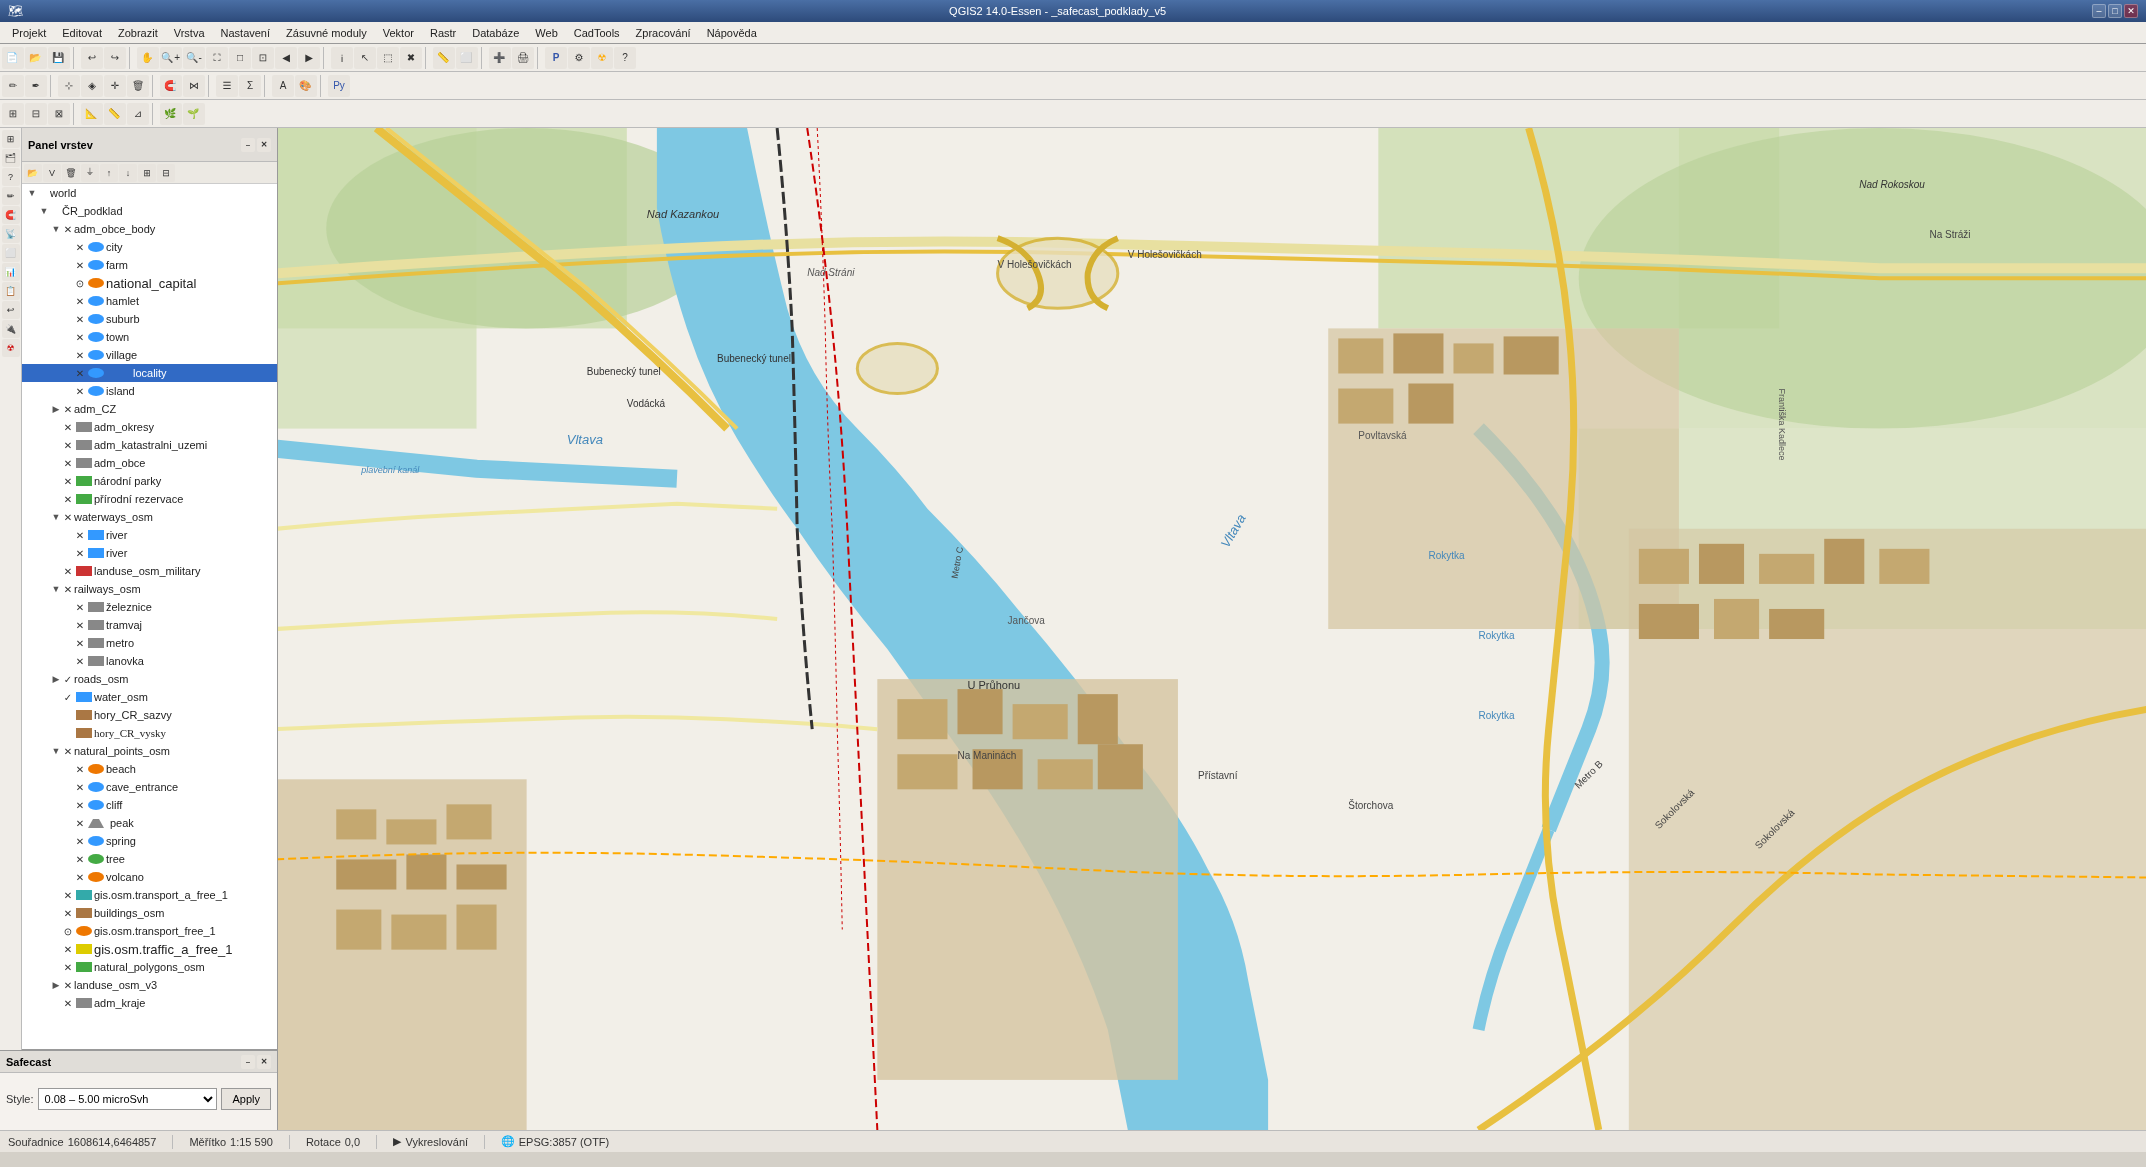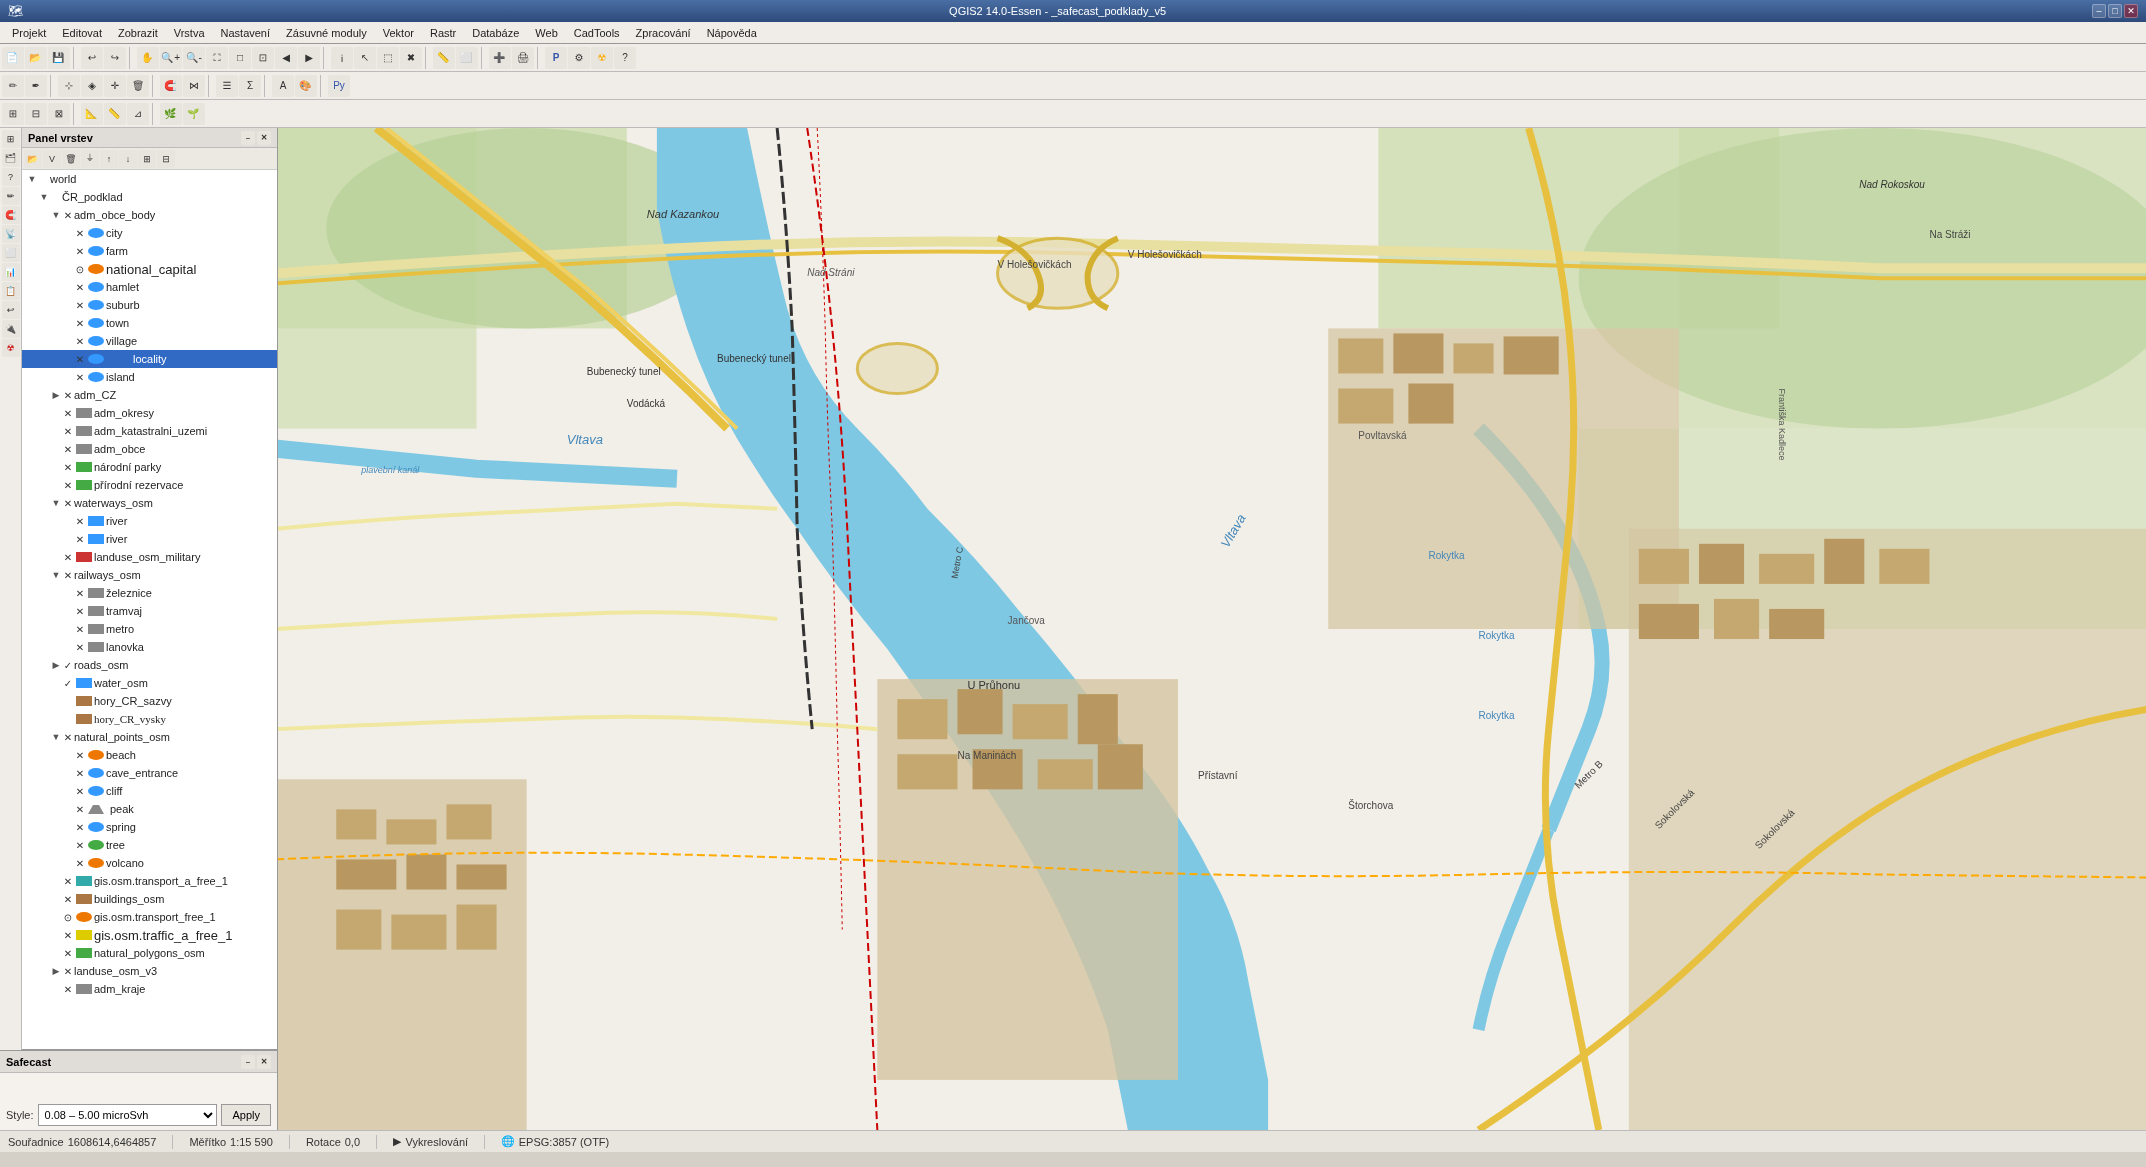--- a/index.html
+++ b/index.html
@@ -82,21 +82,21 @@
 
     
     #layers-panel {
       flex: 1;
       border-bottom: 1px solid #999;
       display: flex;
       flex-direction: column;
       overflow: hidden;
     }
     #layers-header {
-      height: 20px;
+      height: 34px;
       background: #e0ddd8;
       border-bottom: 1px solid #bbb;
       display: flex;
       align-items: center;
       padding: 0 6px;
       font-weight: bold;
       font-size: 11px;
       justify-content: space-between;
     }
     #layers-toolbar {
@@ -146,22 +146,22 @@
       align-items: center;
       padding: 0 6px;
       font-weight: bold;
       font-size: 11px;
       justify-content: space-between;
     }
     #safecast-body {
       flex: 1;
       background: #f5f2ee;
       display: flex;
-      align-items: flex-end;
-      padding: 4px 6px;
+      align-items: flex-start;
+      padding: 15px 6px;
       gap: 4px;
     }
     #safecast-style {
       display: flex;
       align-items: center;
       gap: 4px;
       width: 100%;
     }
     .style-label { font-size: 11px; color: #333; white-space: nowrap; }
     .style-dropdown {

